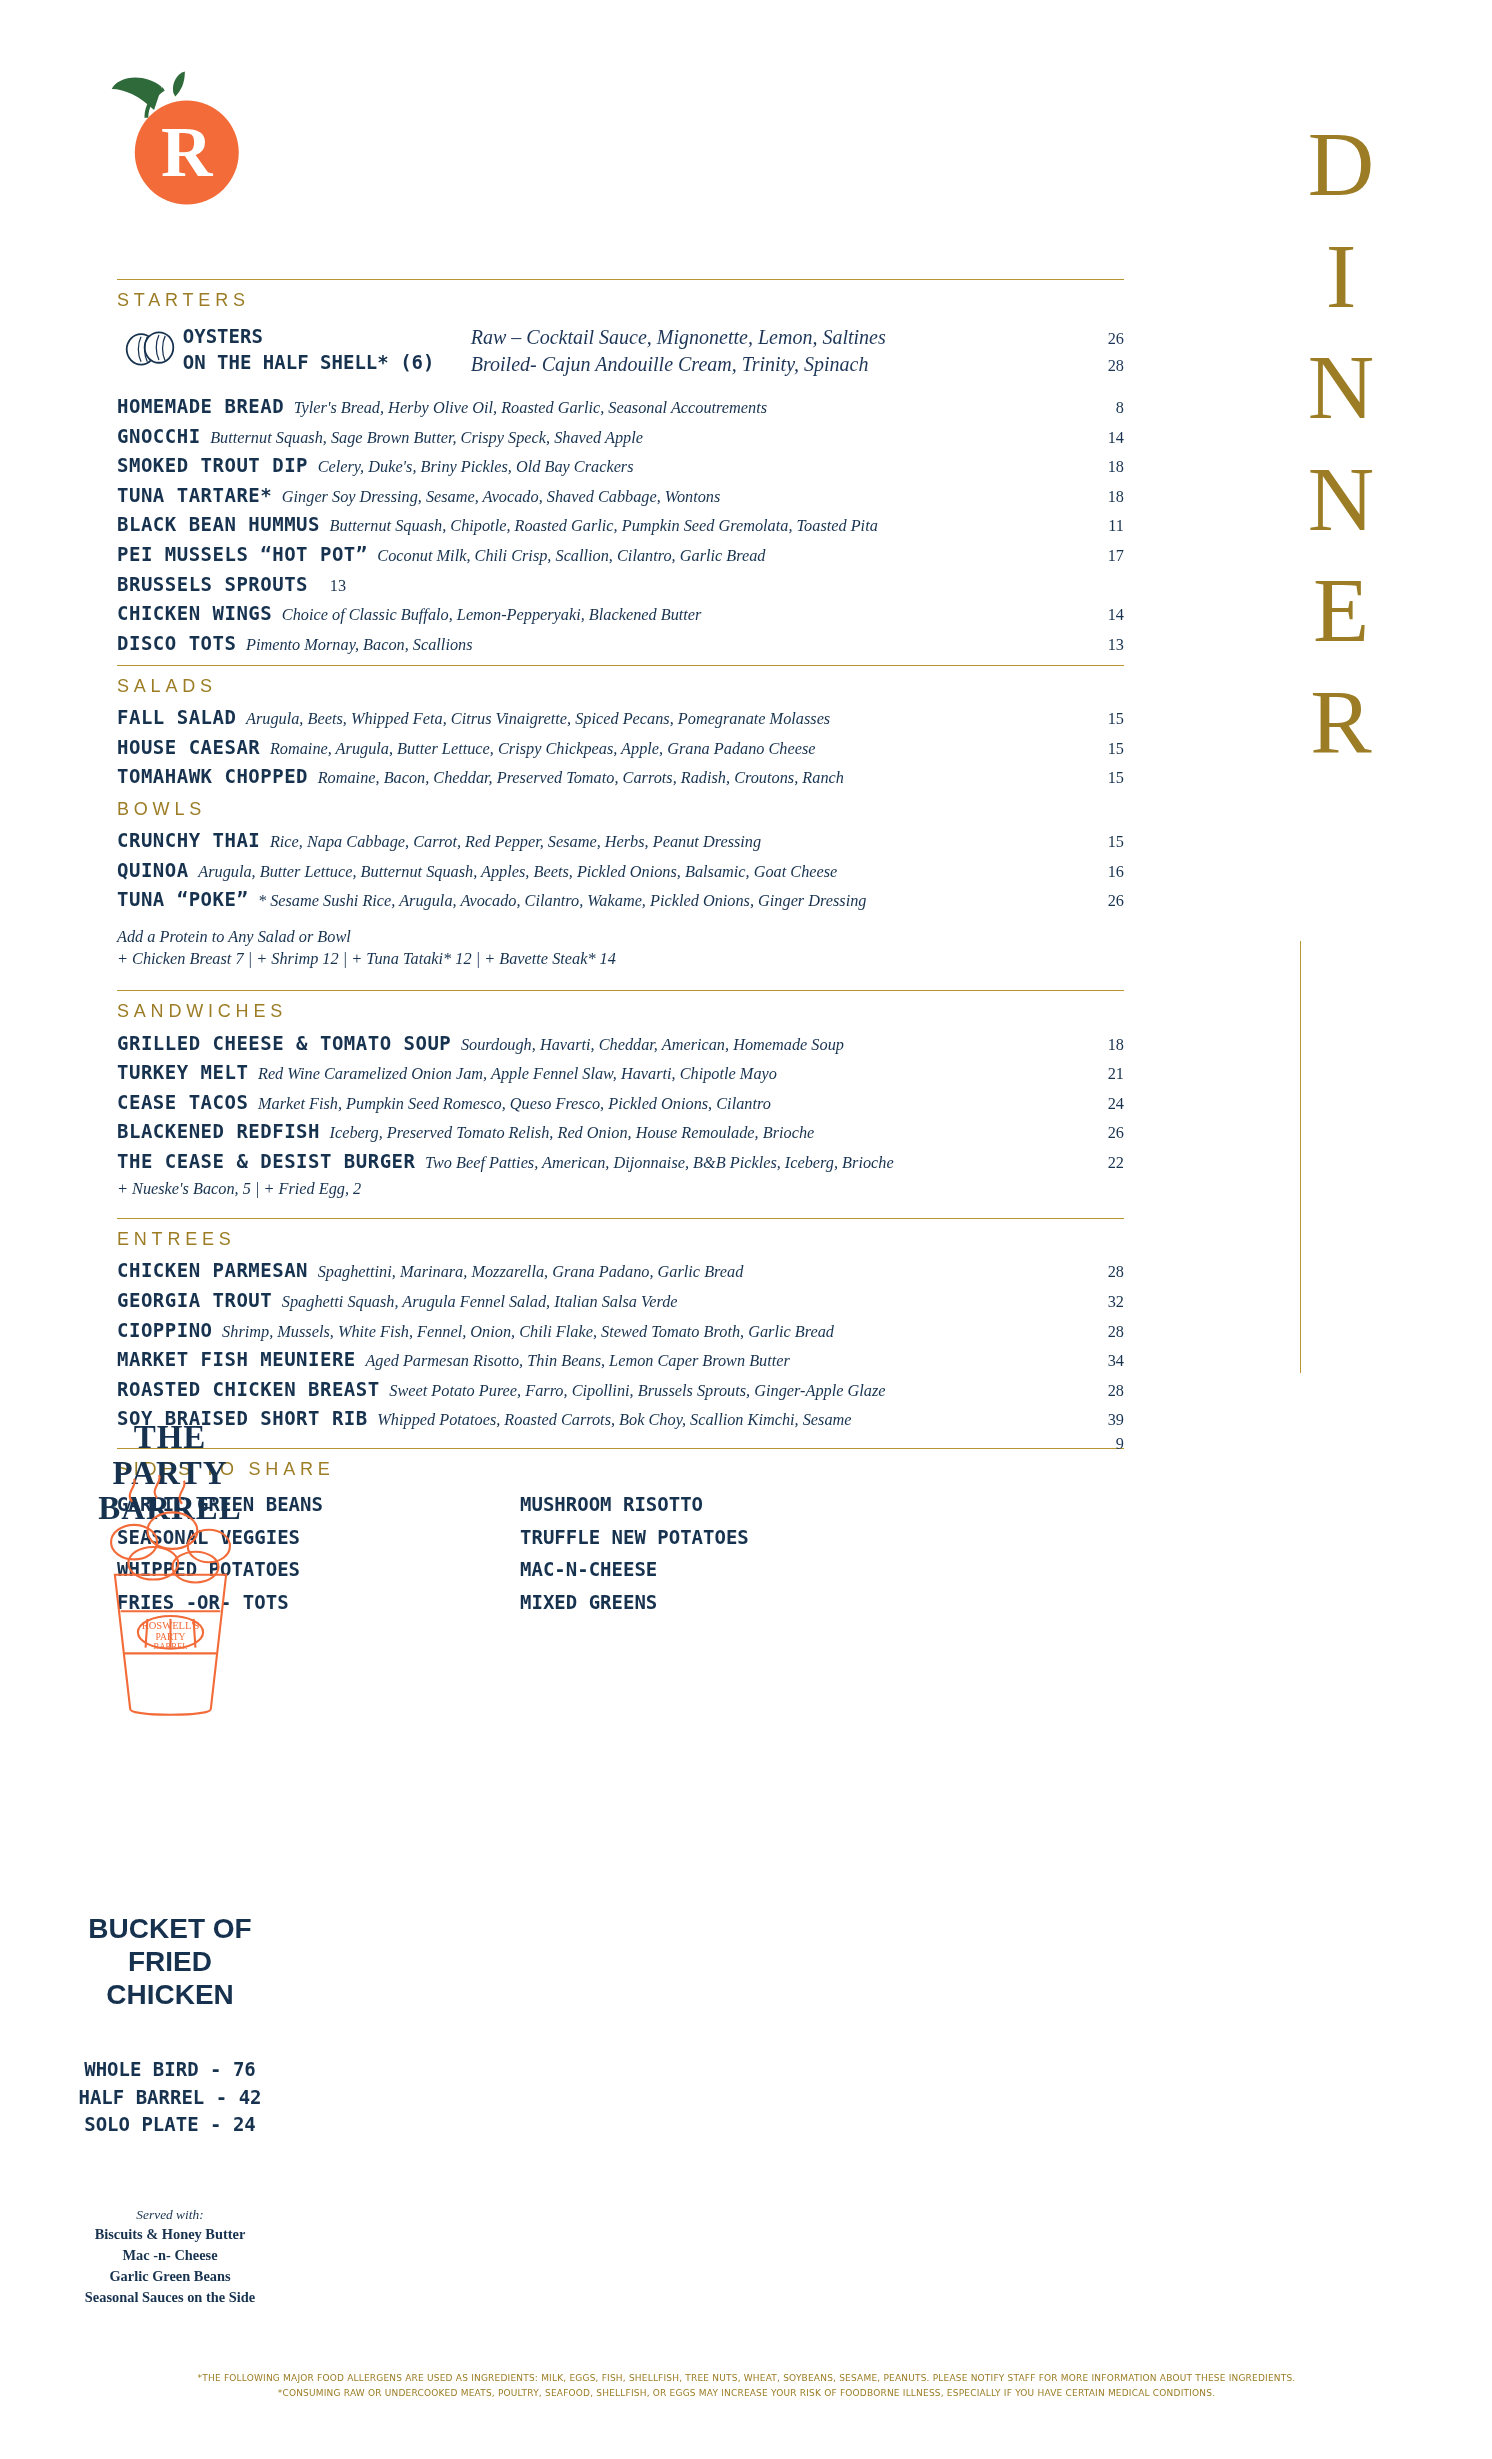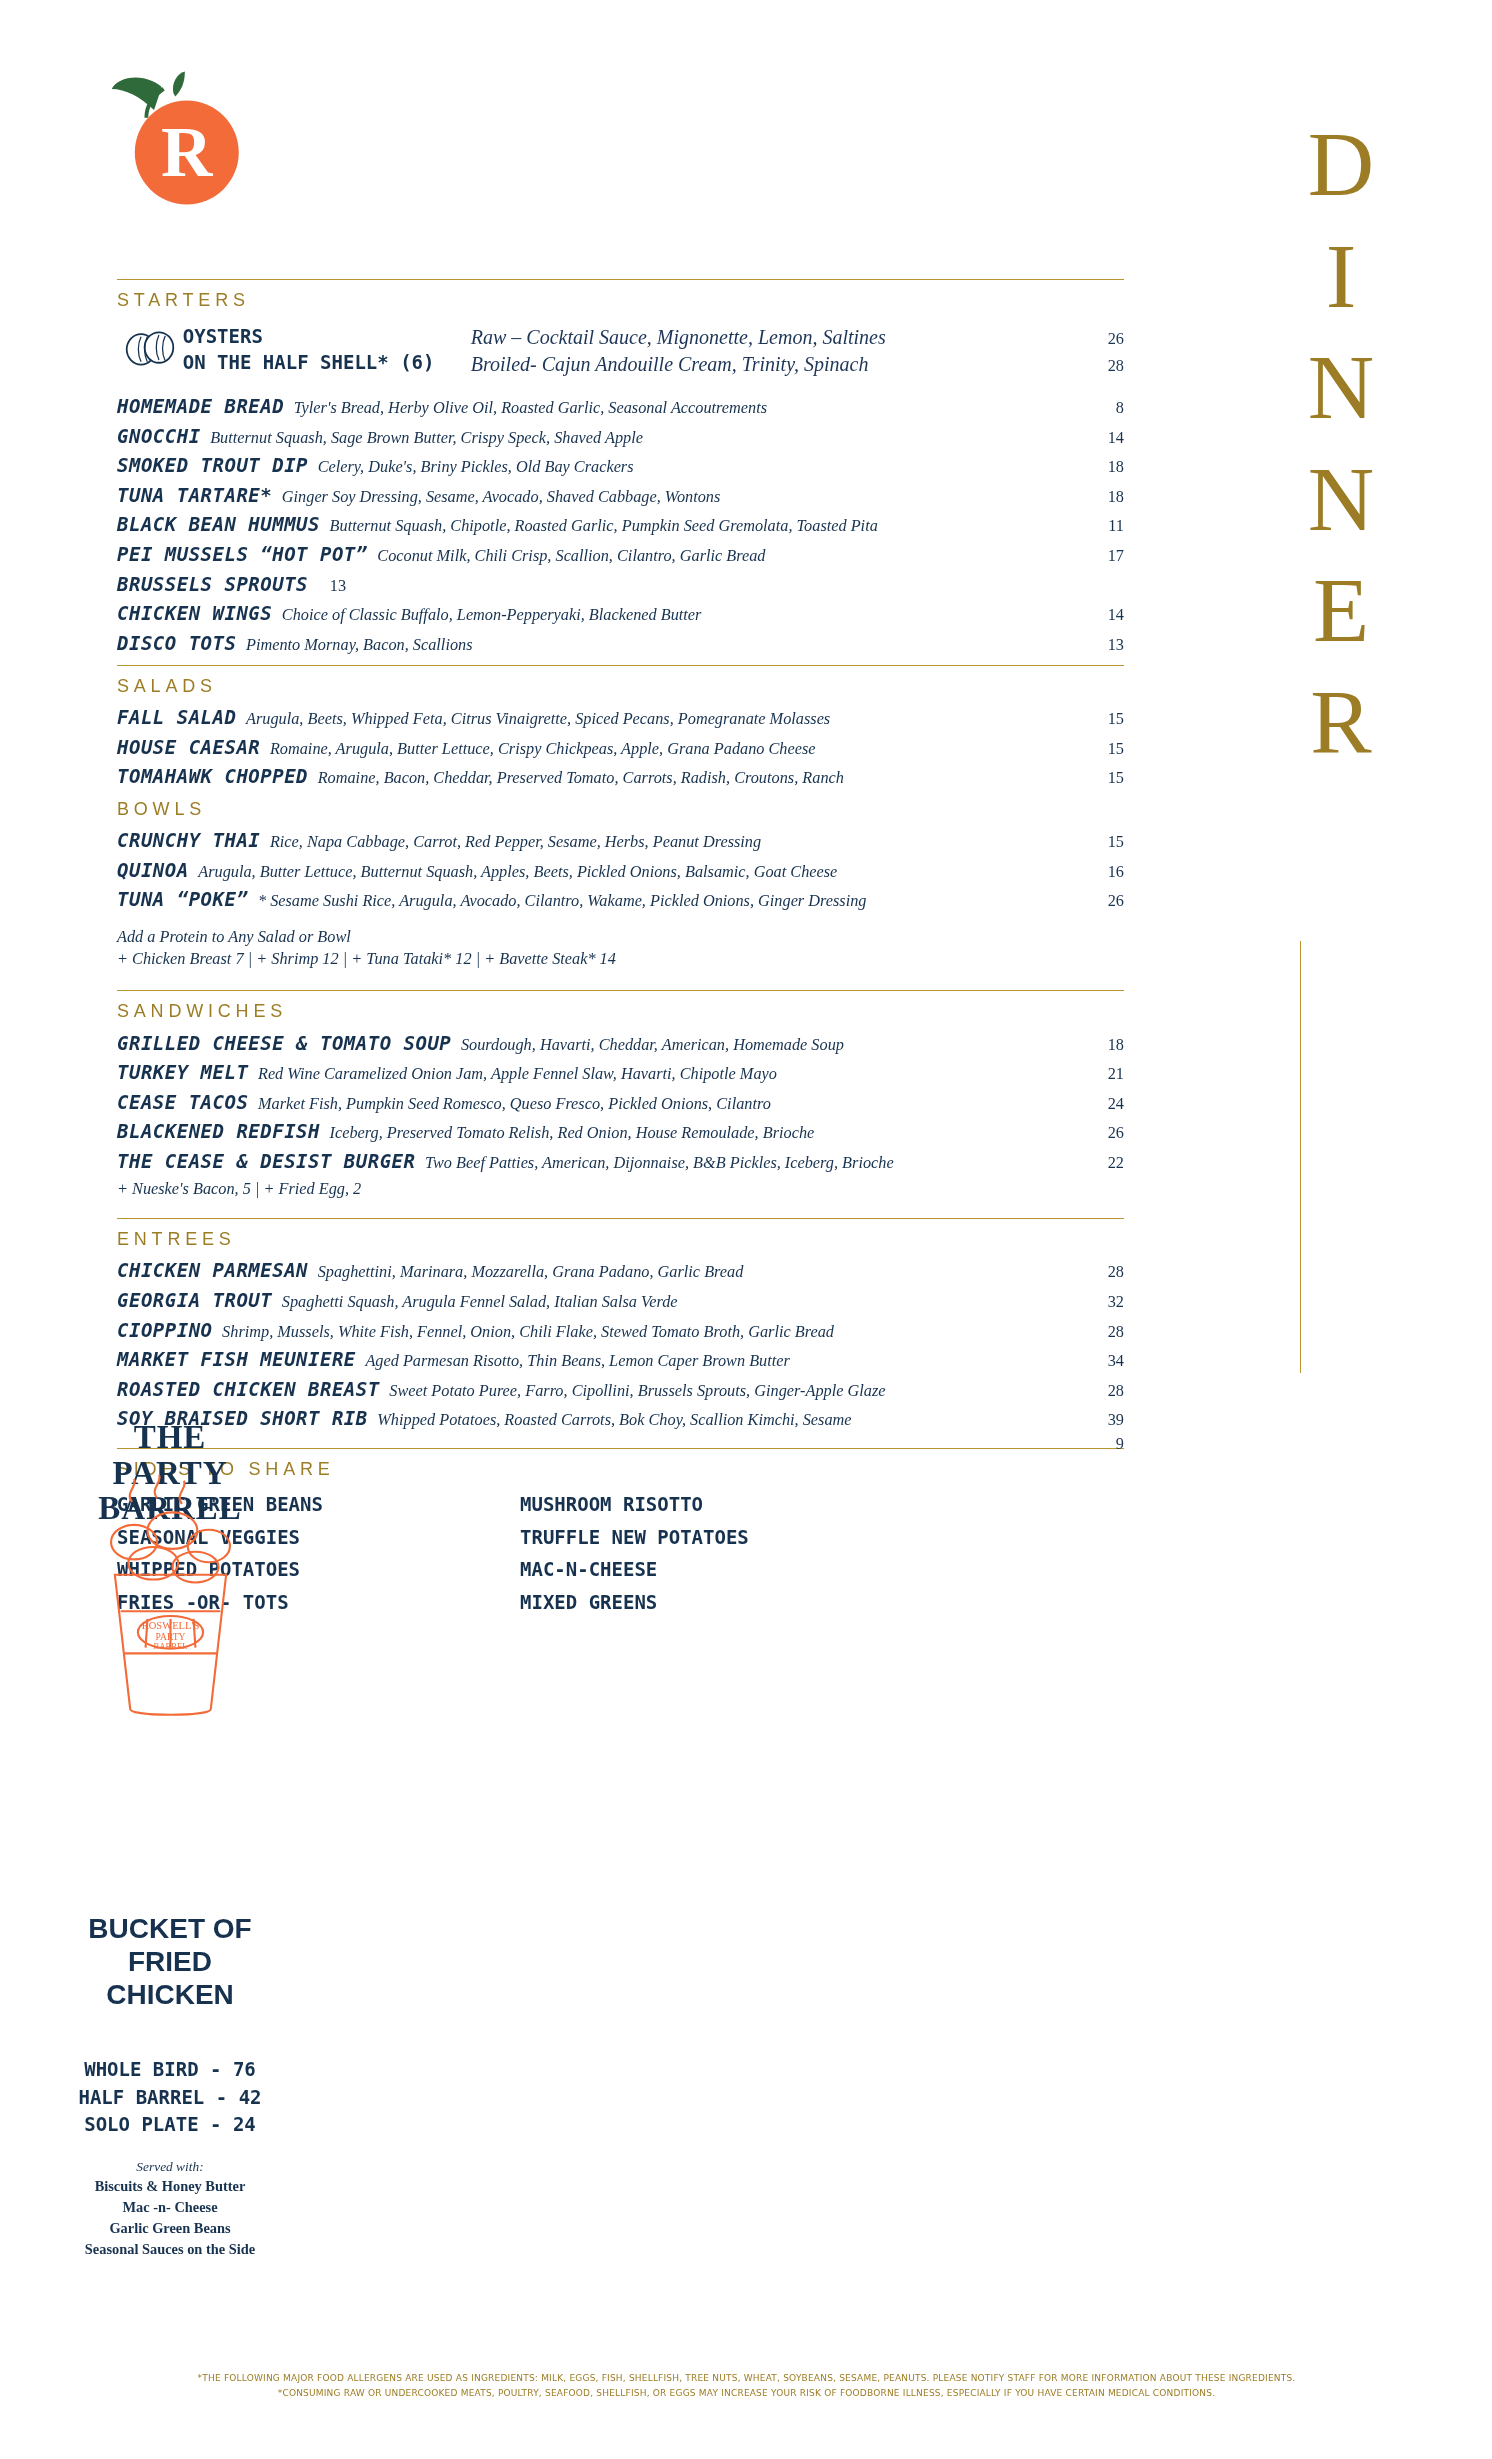--- a/index.html
+++ b/index.html
@@ -60,21 +60,20 @@
     margin: 0 0 5.8px 0;
     line-height: 1.25;
   }
   .item .nm {
     font-family: "DejaVu Sans Mono", monospace;
     font-weight: bold;
     font-size: 19px;
     letter-spacing: 0.5px;
     color: #17324f;
     white-space: nowrap;
-    font-style: italic;
   }
   .item .ds {
     font-family: "Liberation Serif", serif;
     font-style: italic;
     font-size: 16.3px;
     color: #17324f;
     margin-left: 9.6px;
     flex: 1 1 auto;
   }
   .item .pr {
@@ -240,20 +239,21 @@
     text-align: center;
     font-family: "Liberation Serif", serif;
     font-size: 14.4px;
     line-height: 1.45;
     color: #17324f;
   }
   .served-with .lead {
     font-style: italic;
     font-weight: normal;
     font-size: 13.4px;
+    margin-top: 48px;
   }
   .served-with .b { font-weight: bold; }
 
   
   .footer {
     position: absolute;
     left: 0;
     right: 0;
     top: 2371px;
     text-align: center;

